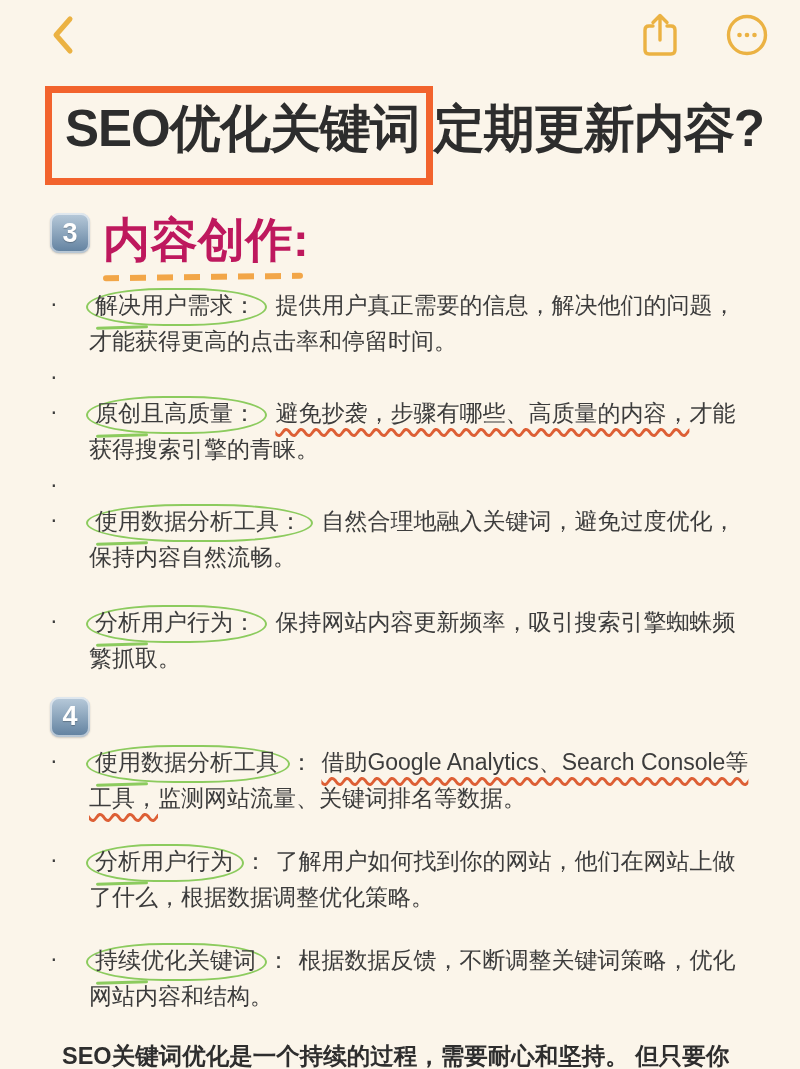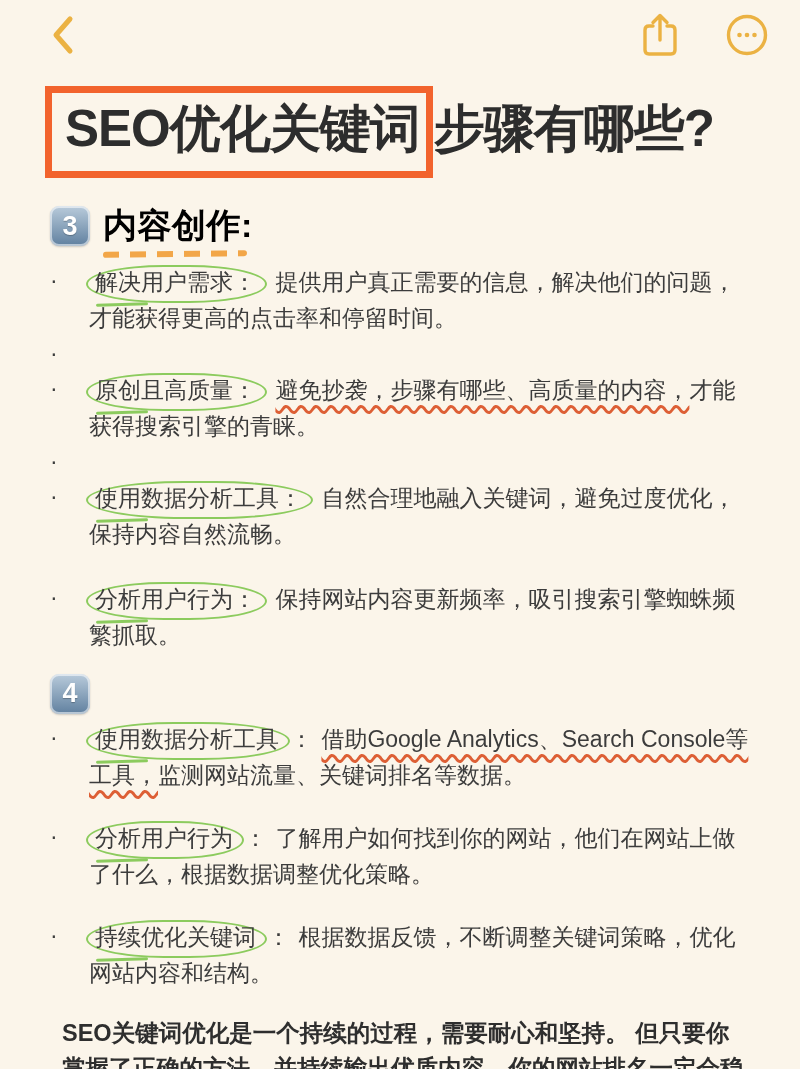--- a/index.html
+++ b/index.html
@@ -12,35 +12,35 @@
   }
   
   .topbar { display:flex; align-items:center; justify-content:space-between;
             padding:12px 30px 0 48px; height:58px; }
   .icon-btn { background:none; border:none; padding:0; cursor:pointer; display:block; }
   .topbar-right { display:flex; align-items:center; gap:42px; }
   .icon-btn svg { display:block; }
   
   .title-row { margin:28px 0 0 45px; white-space:nowrap; }
   .title-row h1 { font-size:51px; font-weight:800; color:#2D2D2D; letter-spacing:-1px; line-height:1.12; display:inline; }
-  .title-boxed { display:inline-block; border:7px solid #F2632D; padding:7px 6px 14px 13px; }
+  .title-boxed { display:inline-block; border:7px solid #F2632D; padding:7px 6px 21px 13px; }
   .title-rest { margin-left:1px; }
   
   .content-col { padding:0 50px 0 50px; }
   .section-heading { display:flex; align-items:flex-start; gap:13px; margin-top:27px; }
   .keycap {
     width:40px; height:40px; border-radius:9px; flex:none; margin-top:1px;
     background:linear-gradient(180deg,#b9cbdb 0%,#8ea7be 48%,#60809f 100%);
     box-shadow:inset 0 0 0 2px rgba(255,255,255,.55), 0 1px 2px rgba(0,0,0,.18);
     color:#fff; font-size:27px; font-weight:bold;
     display:flex; align-items:center; justify-content:center;
     text-shadow:0 1px 1px rgba(0,0,0,.25);
   }
   .heading-wrap { display:inline-block; }
-  .heading-text { font-size:34px; font-weight:800; color:#000000; letter-spacing:0.5px; line-height:1.2; }
+  .heading-text { font-size:47px; font-weight:800; color:#be185d; letter-spacing:0.5px; line-height:1.2; }
   .dash-underline {
     height:6px; margin-top:5px; width:calc(100% - 6px);
     background:repeating-linear-gradient(90deg,#F2A648 0 16px, transparent 16px 27px);
     border-radius:3px; transform:rotate(-0.7deg);
   }
   
   .bullet { display:flex; font-size:23px; line-height:31px; margin-top:8px; }
   .bullet.gap-lg { margin-top:30px; }
   .bullet .dot { width:15px; flex:none; color:#3C3C3C; }
   .bullet .content { flex:1;margin-left:24px; }
@@ -99,21 +99,21 @@
             <circle cx="23" cy="23" r="2.3" fill="#EBB243"></circle>
             <circle cx="30.5" cy="23" r="2.3" fill="#EBB243"></circle>
           </svg>
         </span>
       </button>
     </div>
   </div>
 
   <div class="title-row">
     <h1>
-      <span class="title-boxed">SEO优化关键词</span><span class="title-rest">步骤有哪些?</span>
+      <span class="title-boxed">SEO优化关键词</span><span class="title-rest">定期更新内容?</span>
     </h1>
   </div>
 
   <div class="content-col">
 
     <div class="section-heading">
       <div class="keycap">3</div>
       <div class="heading-wrap">
         <div class="heading-text">内容创作:</div>
         <div class="dash-underline"></div>

